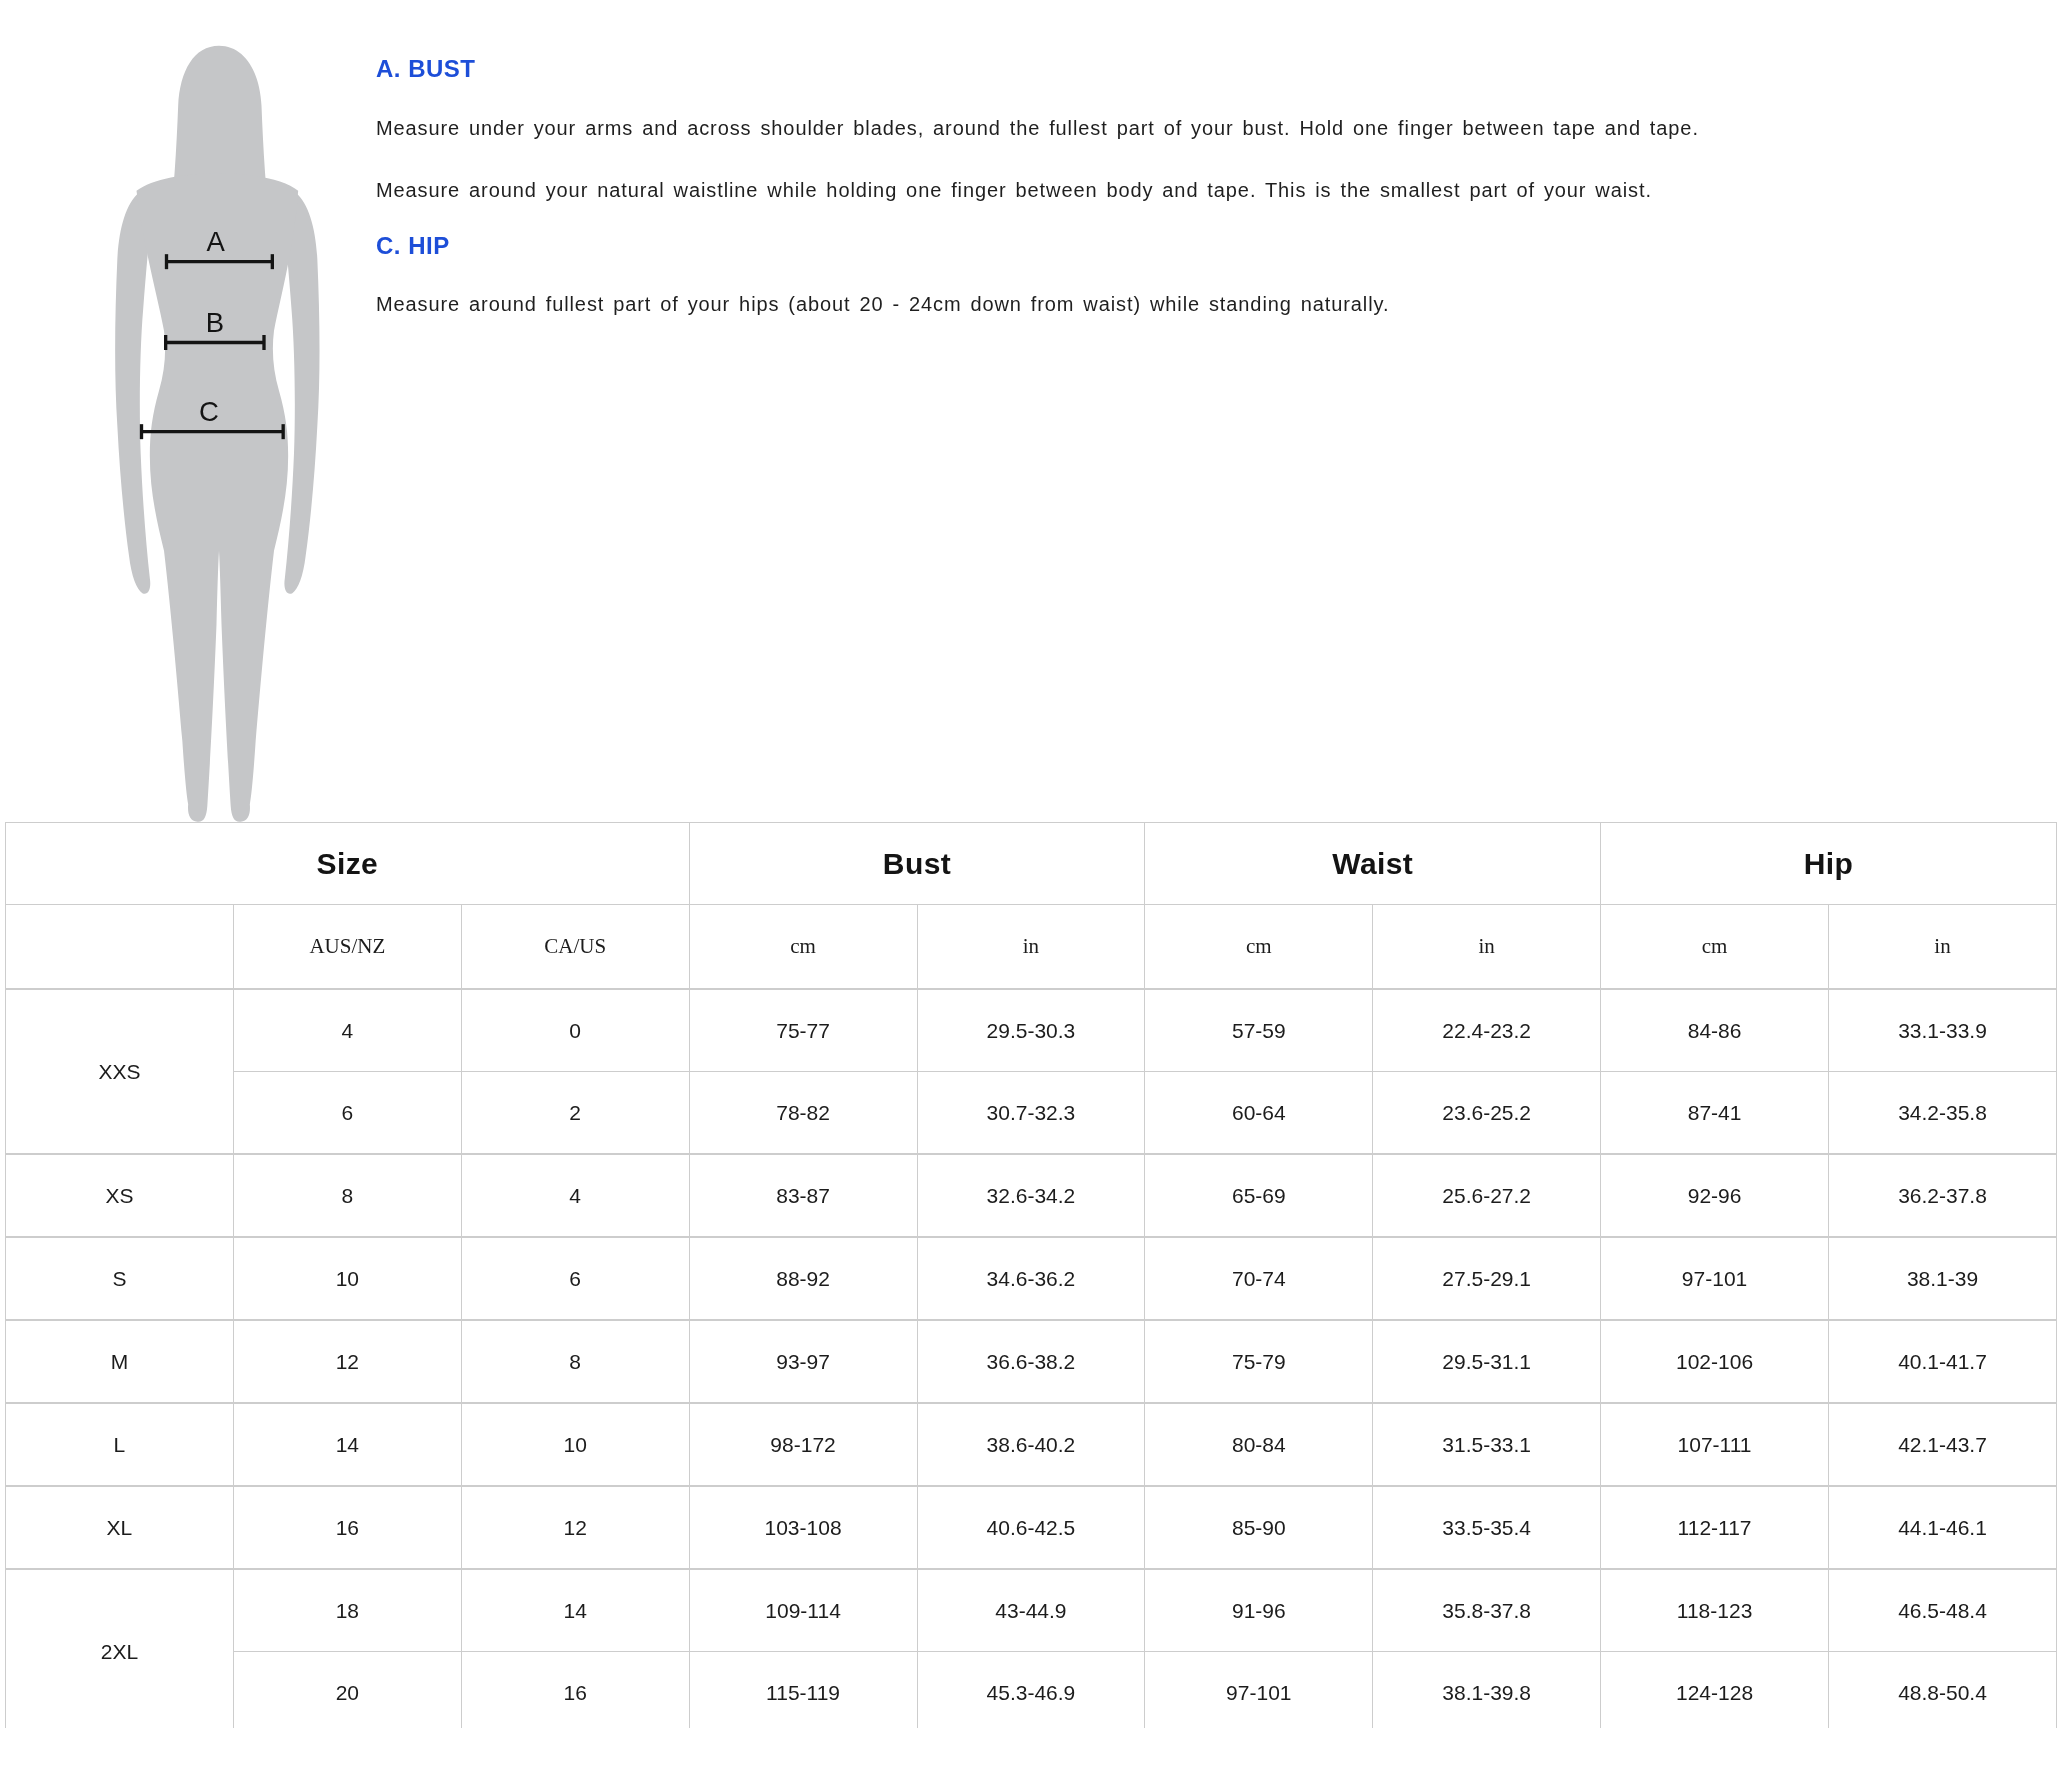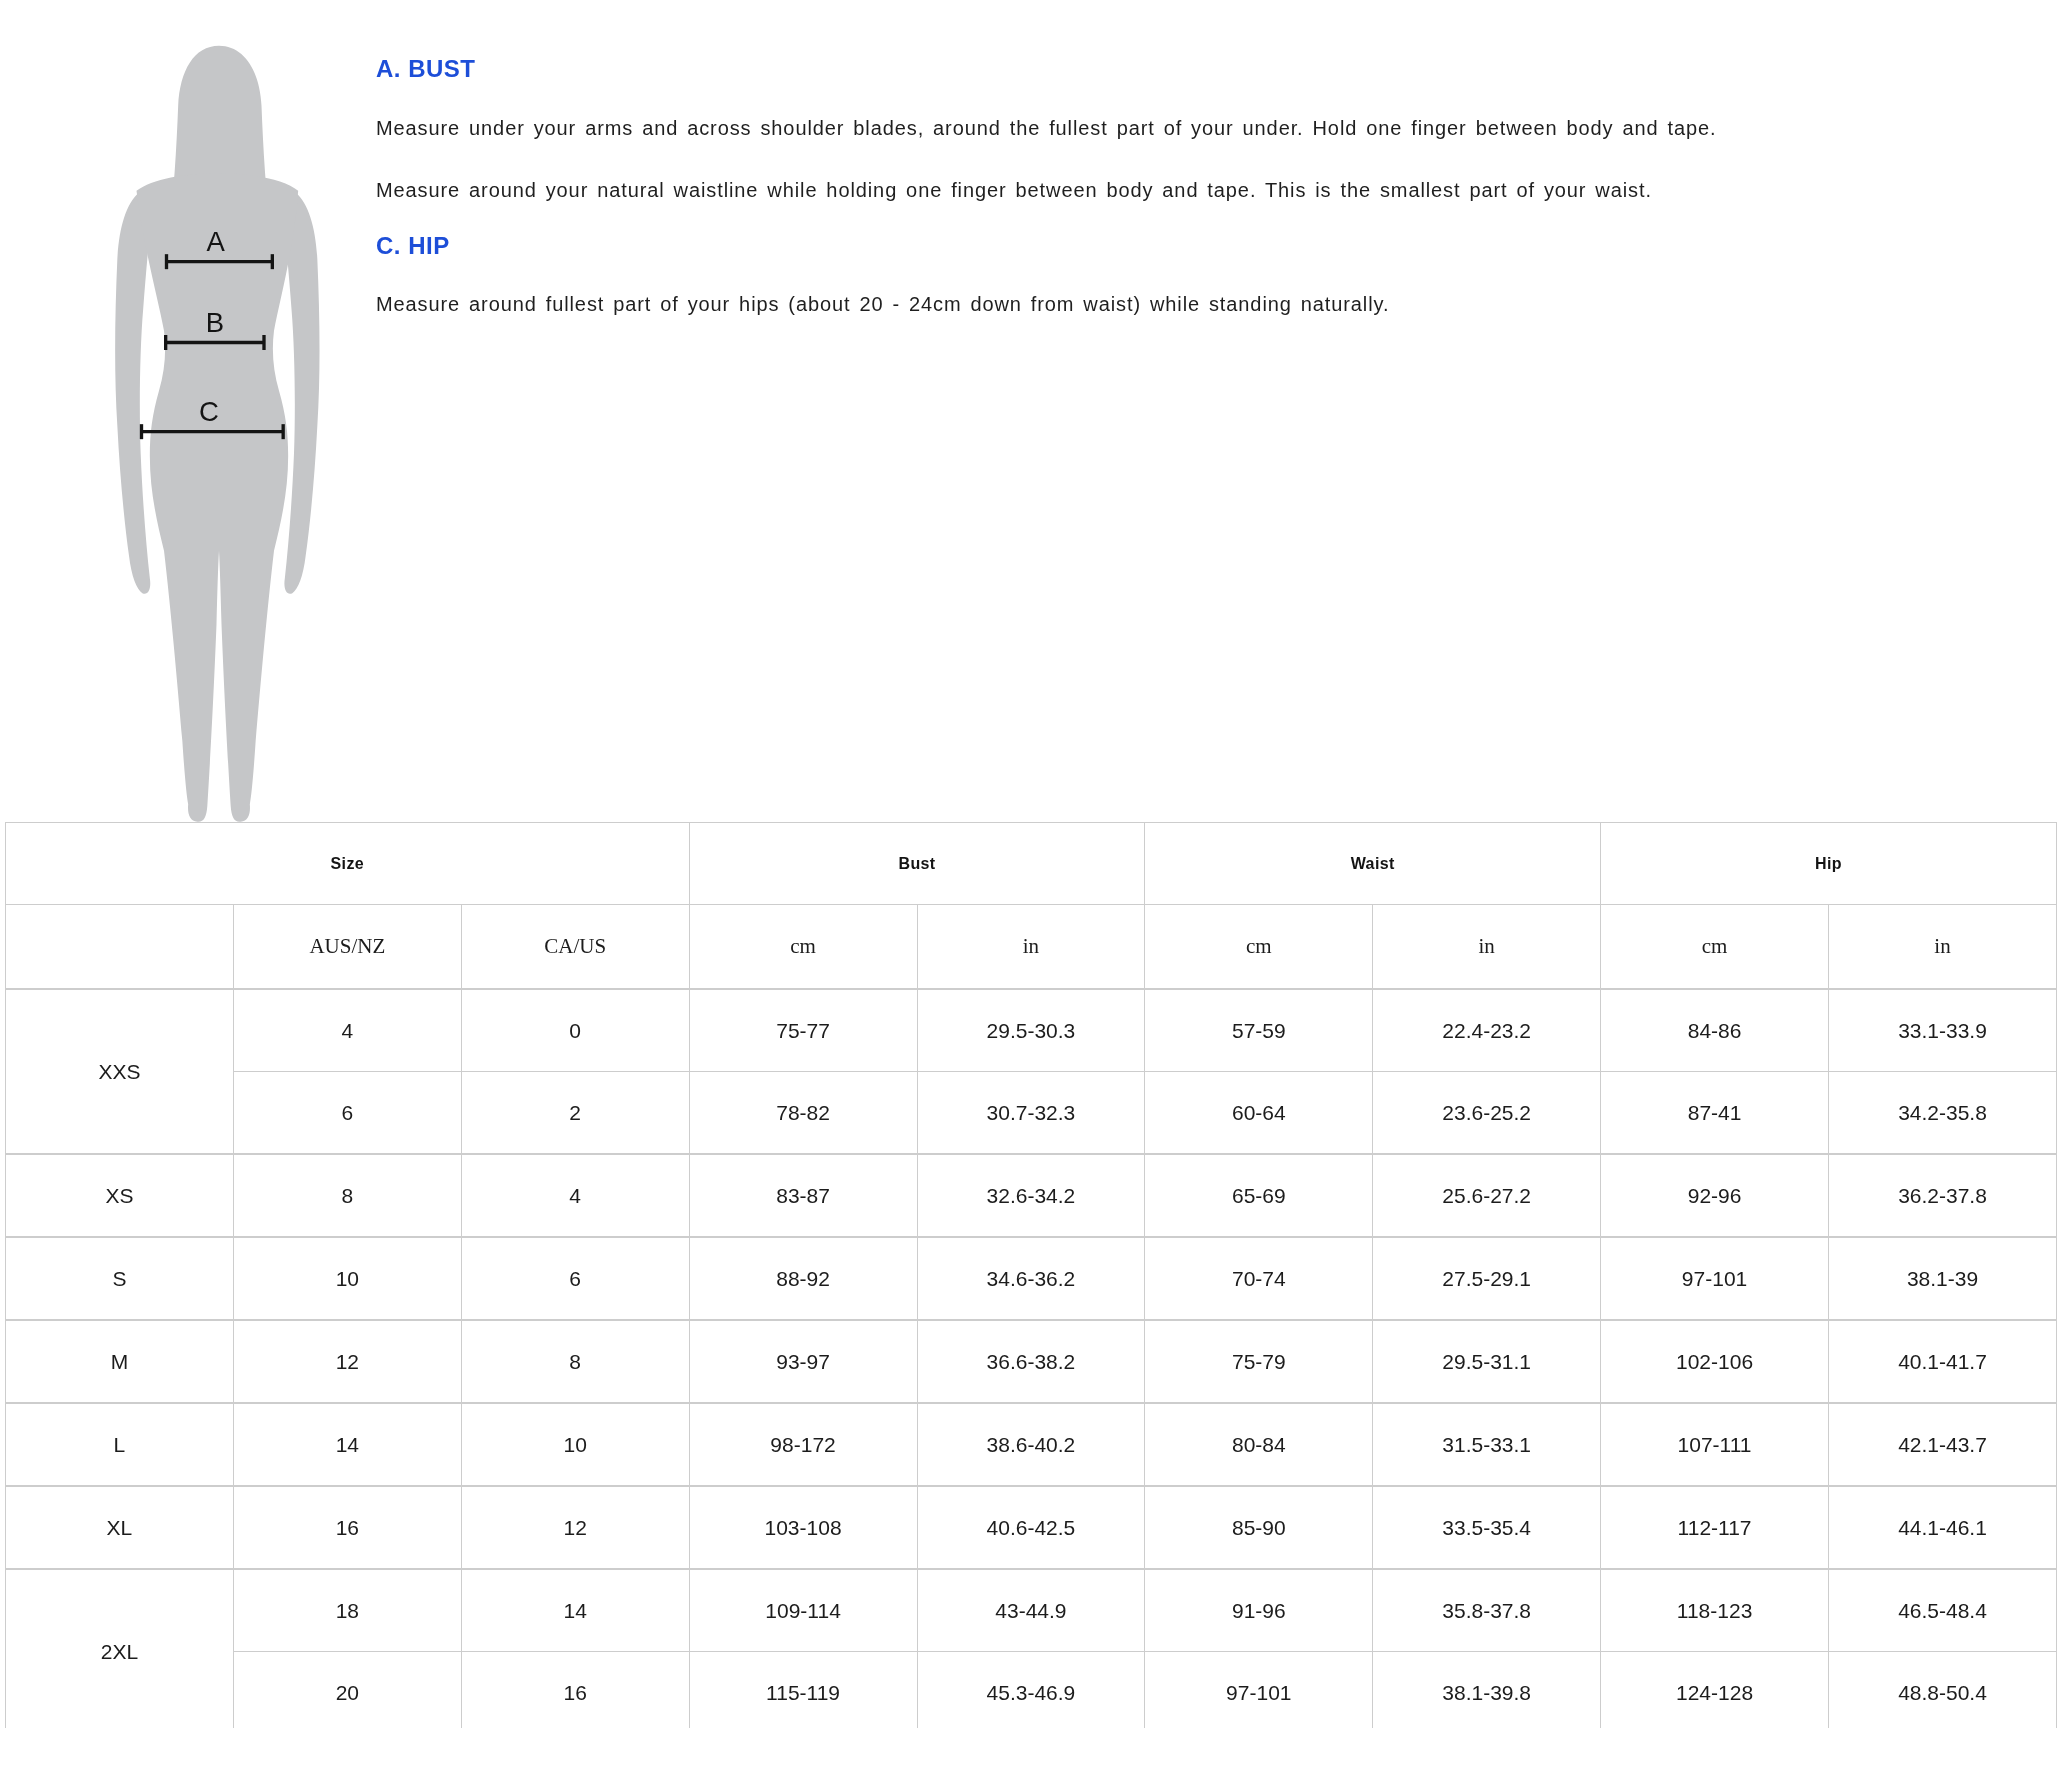--- a/index.html
+++ b/index.html
@@ -63,21 +63,21 @@
   table.size-chart th, table.size-chart td{
     border:1.7px solid #cdcdcd;
     text-align:center;
     vertical-align:middle;
     background:#ffffff;
     overflow:hidden;
     white-space:nowrap;
   }
   table.size-chart thead tr.grouphead th{
     height:79px;
-    font-size:16px;
+    font-size:30px;
     font-weight:bold;
     color:#141414;
     letter-spacing:0.4px;
   }
   table.size-chart thead tr.subhead th{
     height:81px;
     font-size:21px;
     font-weight:normal;
     color:#1c1c1c;
     border-bottom-width:2.5px;
@@ -141,21 +141,21 @@
       <g stroke="#141414" stroke-width="4">
         <line x1="39" y1="469" x2="209" y2="469"></line>
         <line x1="39" y1="460" x2="39" y2="478"></line>
         <line x1="209" y1="460" x2="209" y2="478"></line>
       </g>
     </svg>
   </div>
 
   <div class="instructions">
     <h3>A. BUST</h3>
-    <p>Measure under your arms and across shoulder blades, around the fullest part of your under. Hold one finger between body and tape.</p>
+    <p>Measure under your arms and across shoulder blades, around the fullest part of your bust. Hold one finger between tape and tape.</p>
 
     <p>Measure around your natural waistline while holding one finger between body and tape. This is the smallest part of your waist.</p>
 
     <h3>C. HIP</h3>
     <p>Measure around fullest part of your hips (about 20 - 24cm down from waist) while standing naturally.</p>
 
   </div>
 
   <div class="table-clip">
     <table class="size-chart">

